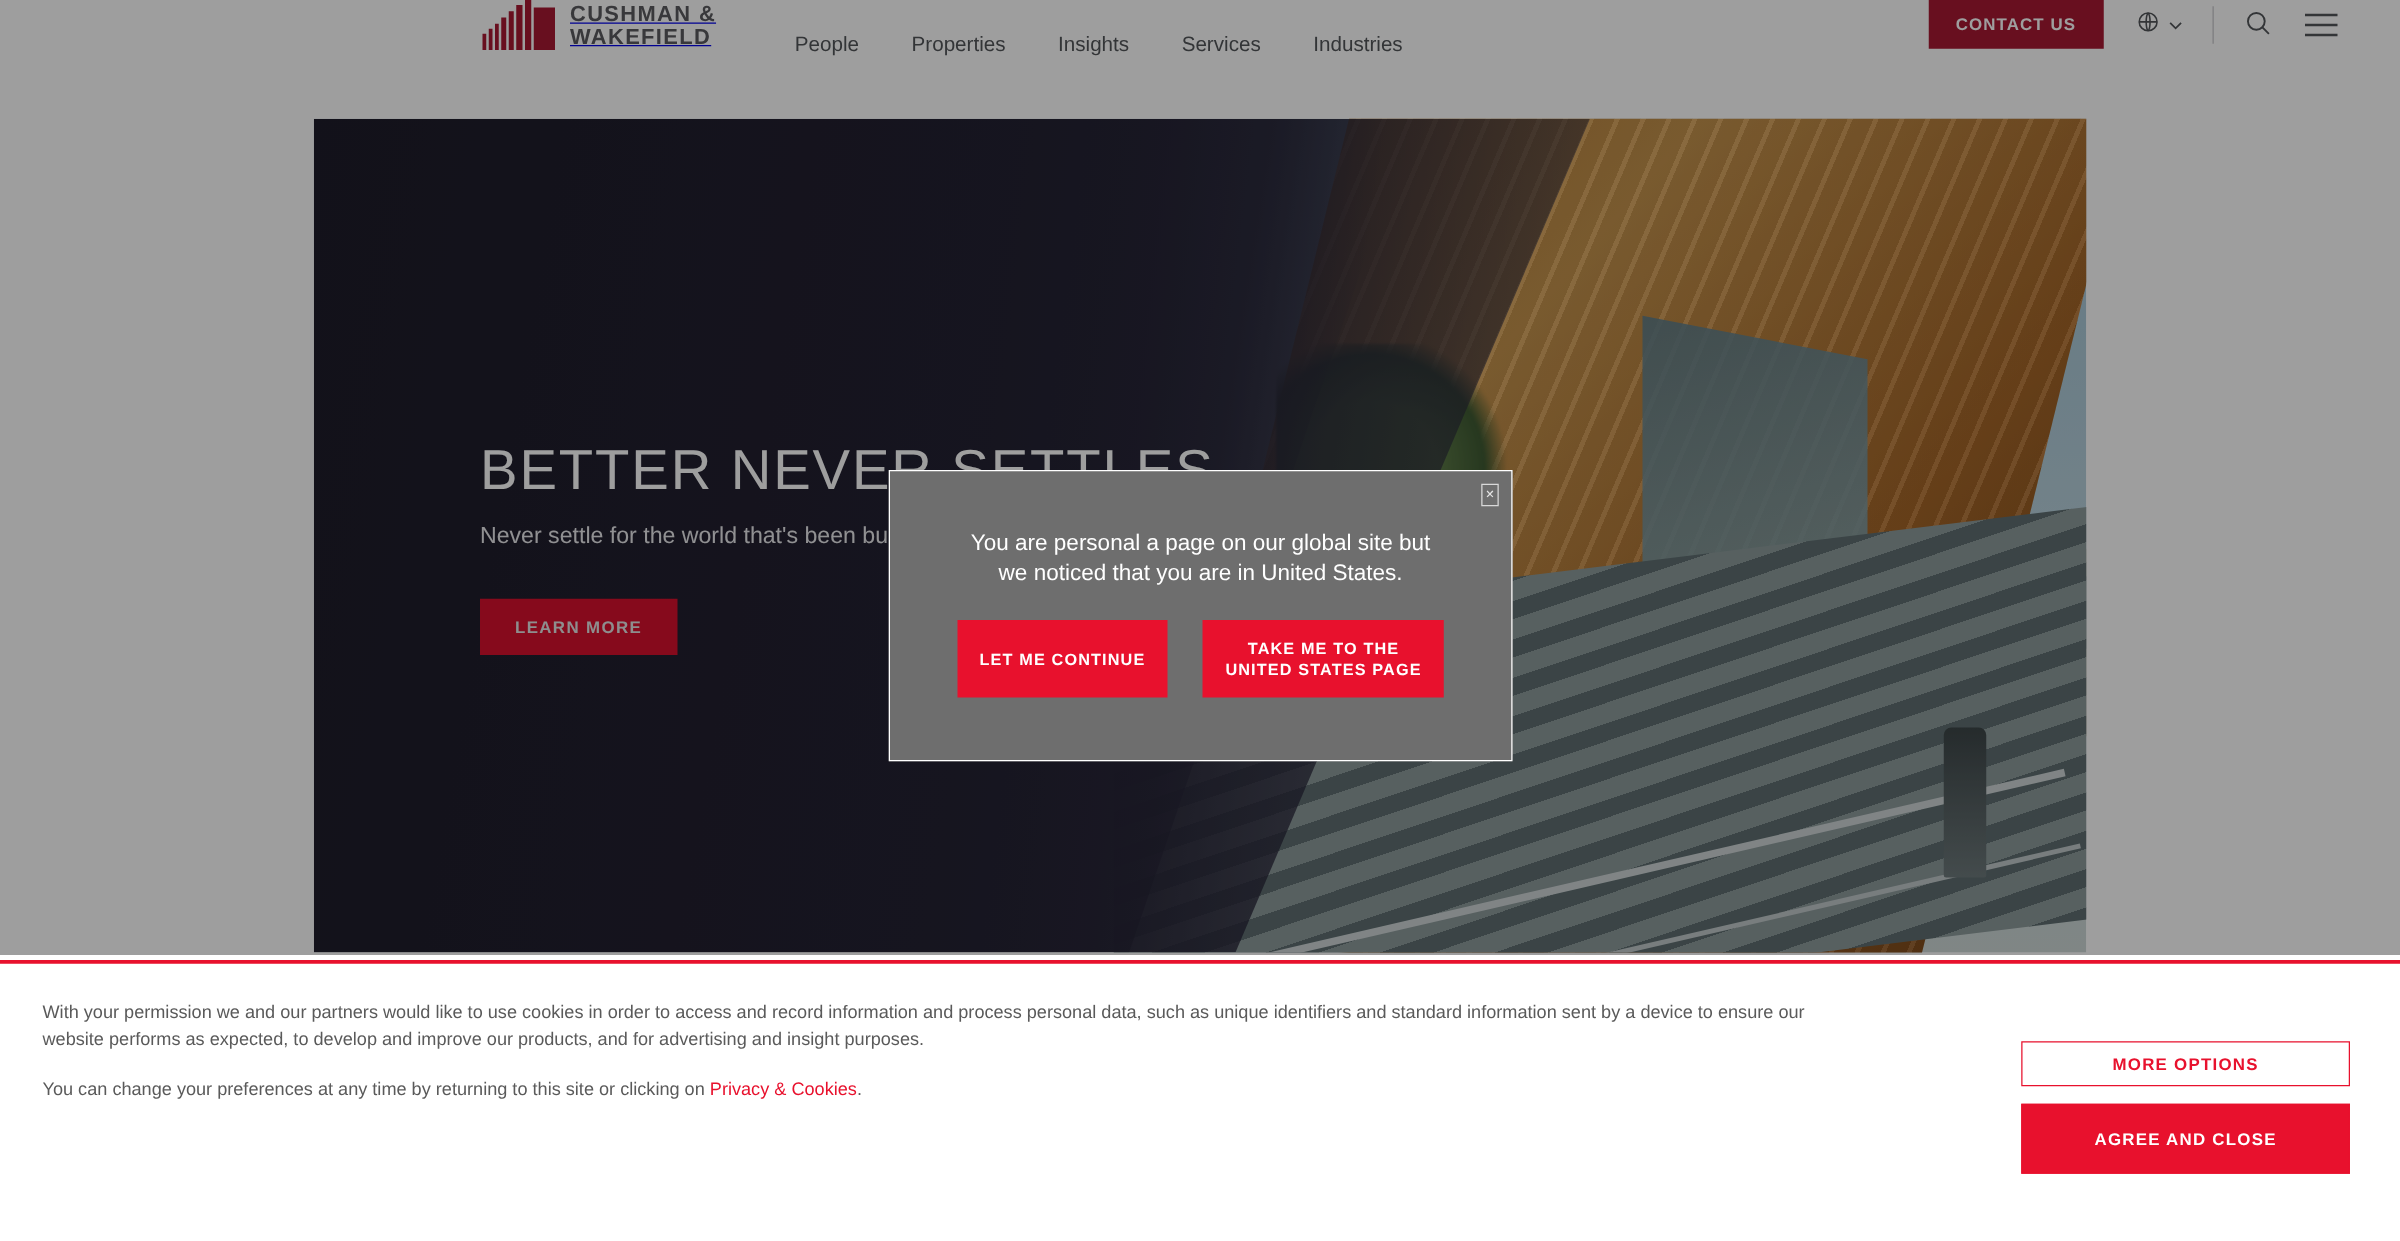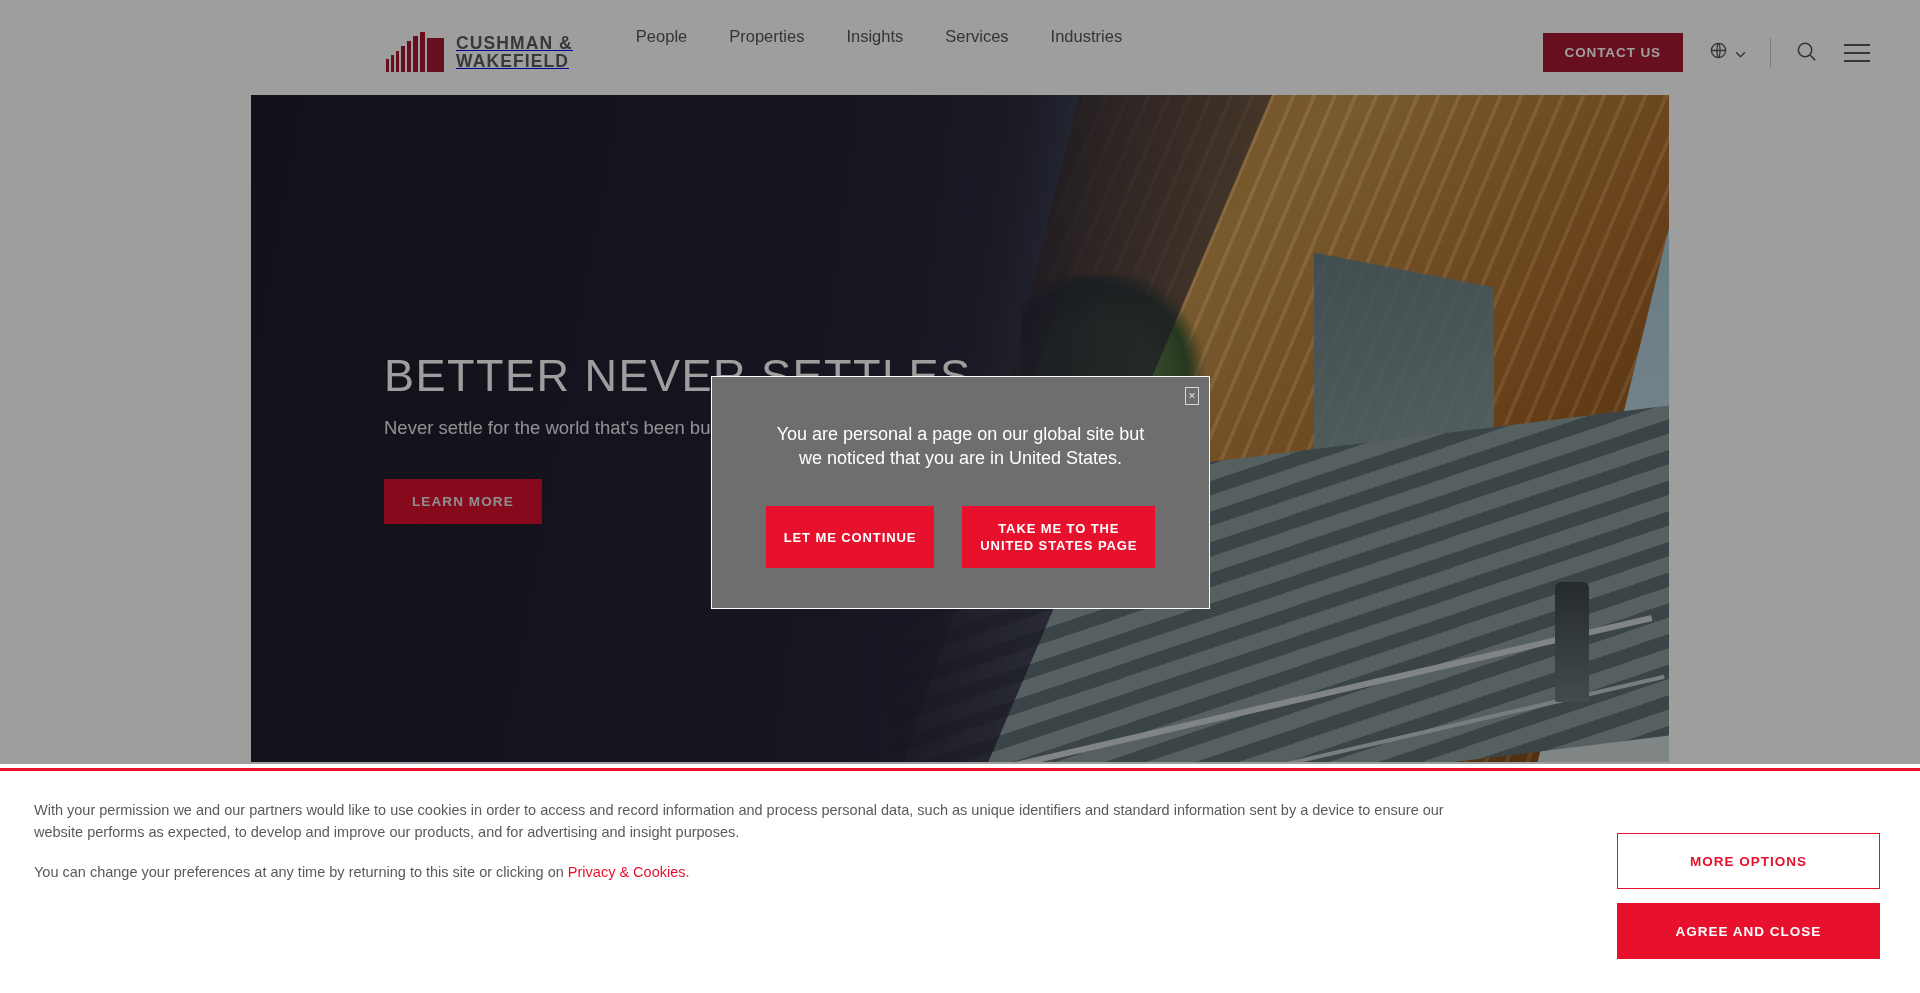--- a/index.html
+++ b/index.html
@@ -13,21 +13,21 @@
   
   #page-root { position:absolute; inset:0; background:#ffffff; }
 
   .dim-layer { position:absolute; left:0; top:0; width:1920px; height:764px; background:rgba(0,0,0,0.38); z-index:40; pointer-events:none; }
 
   
   .site-header {
     position:absolute; left:0; top:0; width:1920px; height:72px;
     background:#ffffff; display:flex; align-items:center; z-index:10;
   }
-  .header-inner { width:1920px; height:72px; display:flex; align-items:flex-end; padding:0 50px 0 0; }
+  .header-inner { width:1920px; height:72px; display:flex; align-items:flex-start; padding:0 50px 0 0; }
   .logo-wrap { display:flex; align-items:center; margin-left:386px; }
   .logo-mark { width:58px; height:40px; position:relative; margin-right:12px; }
   .logo-mark i { position:absolute; bottom:0; background:#a81933; display:block; }
   .logo-text { font-size:17.5px; font-weight:700; color:#5b5b5f; line-height:18px; letter-spacing:1.1px; }
 
   .main-nav { display:flex; align-items:center; margin-left:42px; }
   .main-nav a {
     font-size:16.5px; color:#53565a; text-decoration:none;
     padding:0 21px; line-height:72px; white-space:nowrap;
   }
@@ -118,21 +118,21 @@
   .geo-close{
     position:absolute; right:10px; top:10px; width:14px; height:18px;
     border:1px solid #d9d9d9; color:#e6e6e6; background:transparent;
     font-size:9px; line-height:16px; text-align:center; cursor:pointer;
     font-family:"DejaVu Sans", sans-serif;
   }
   .geo-text{
     color:#ffffff; font-size:18px; line-height:24px; text-align:center;
     padding:45px 40px 0 40px;
   }
-  .geo-btns{ display:flex; justify-content:center; gap:28px; margin-top:36px; }
+  .geo-btns{ display:flex; justify-content:center; gap:28px; margin-top:26px; }
   .geo-btn{
     background:#e8112d; color:#ffffff; border:none; cursor:pointer;
     font-size:13px; font-weight:700; letter-spacing:0.9px; line-height:17px;
     padding:14px 18px; min-width:143px; text-align:center;
   }
   .geo-btn.wide{ min-width:175px; }
 
   
   .privacy-banner{
     position:absolute; left:0; bottom:0; width:1920px; height:225px;
@@ -145,21 +145,21 @@
   }
   .privacy-p{
     font-size:14.5px; color:#5a5a5a; line-height:22px;
     max-width:1435px; margin-bottom:18px;
   }
   .privacy-link{ color:#e8112d; text-decoration:none; }
   .privacy-actions{
     position:absolute; right:40px; top:62px; display:flex; flex-direction:column; gap:14px;
   }
   .btn-outline{
-    width:263px; height:56px; background:#ffffff; color:#e8112d;
+    width:263px; height:36px; background:#ffffff; color:#e8112d;
     border:1px solid #e8112d; font-size:13.5px; font-weight:700;
     letter-spacing:1px; cursor:pointer;
   }
   .btn-solid{
     width:263px; height:56px; background:#e8112d; color:#ffffff;
     border:1px solid #e8112d; font-size:13.5px; font-weight:700;
     letter-spacing:1px; cursor:pointer;
   }
 </style>
 </head>

